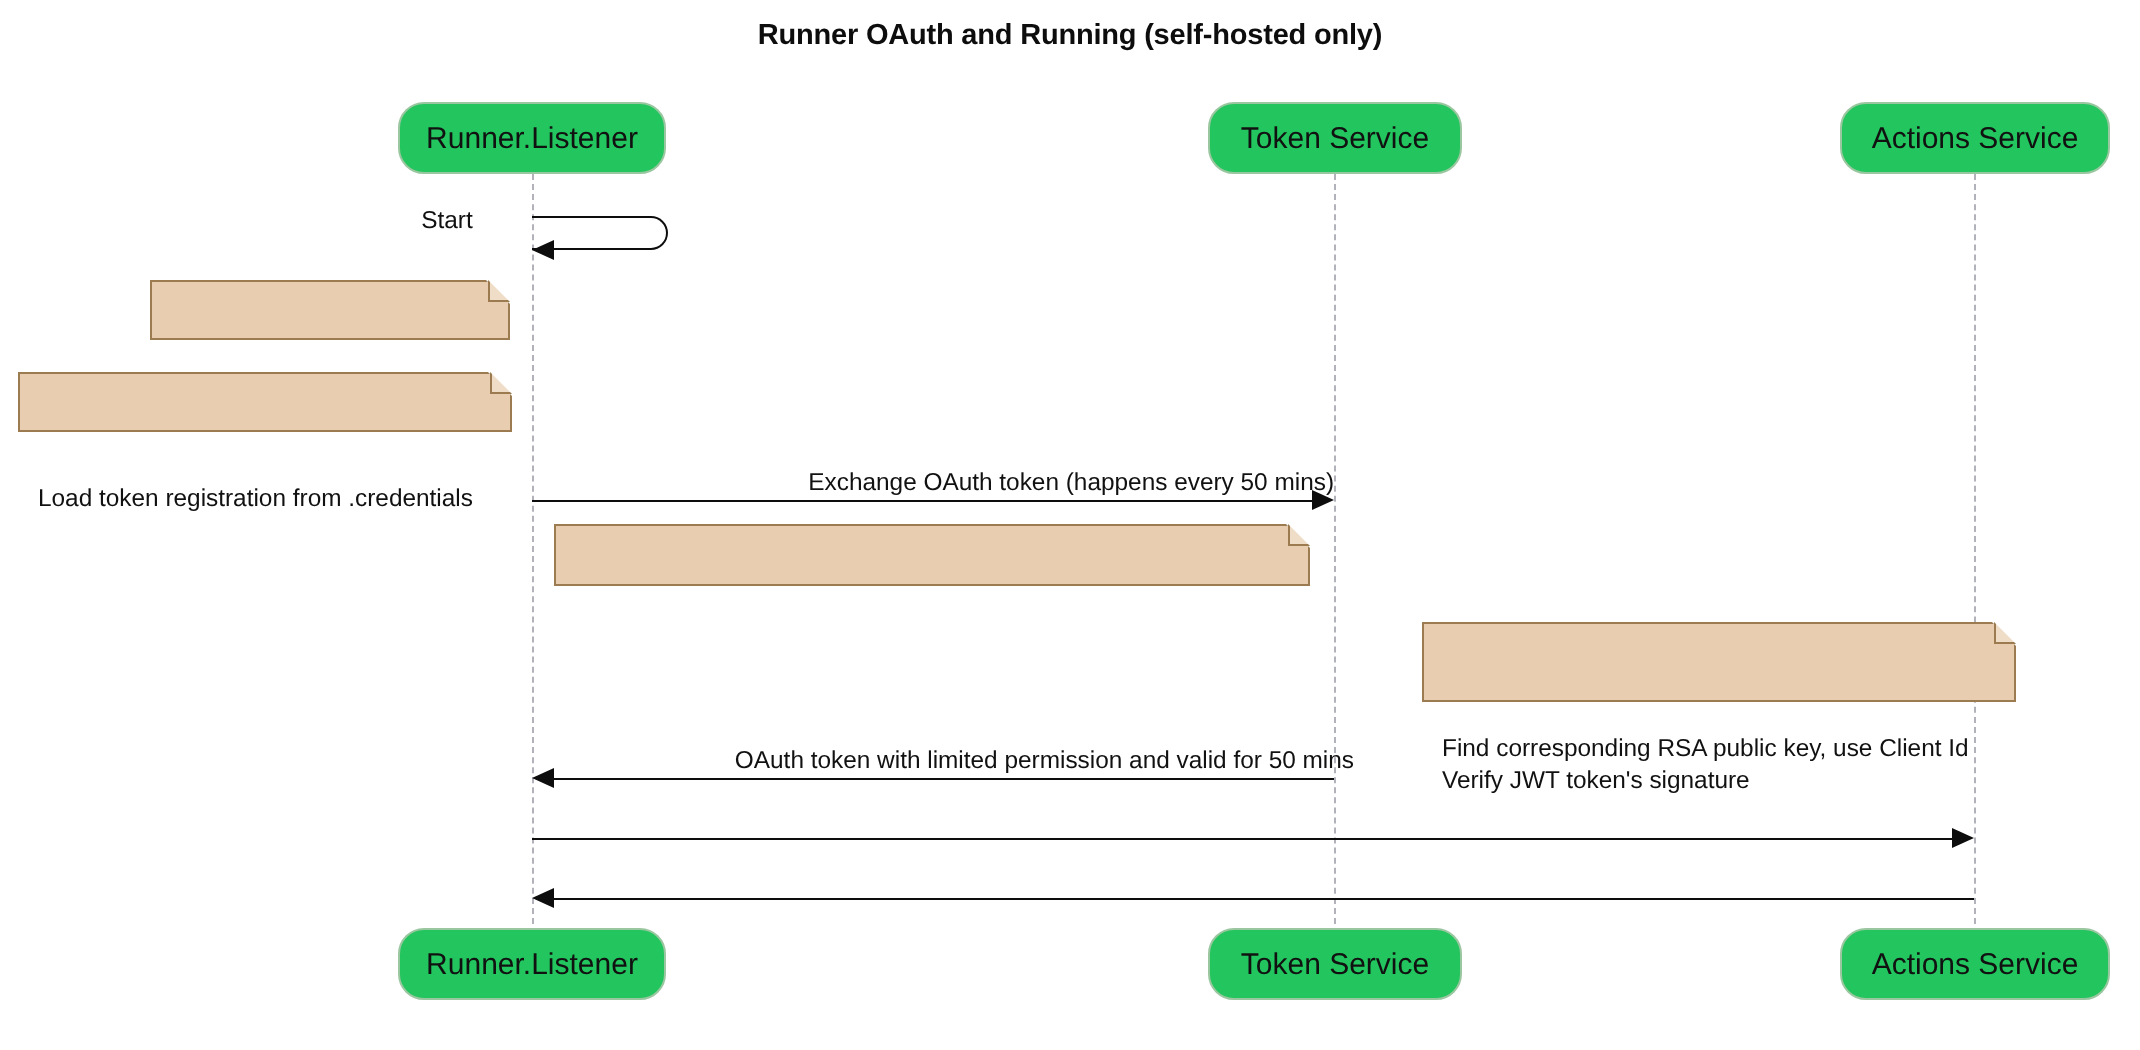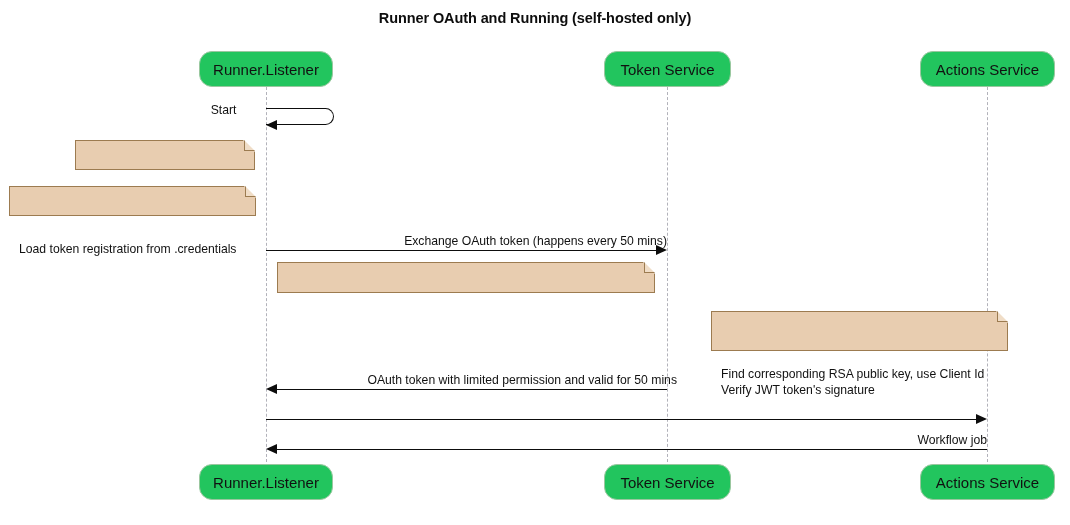--- a/index.html
+++ b/index.html
@@ -195,21 +195,20 @@
 Verify JWT token's signature</span>
   </div>
 
   <div class="msg-label" style="left:287px; top:373px; width:390px;">OAuth token with limited permission and valid for 50 mins</div>
   <div class="msg" style="left:277px; top:389px; width:390px;"></div>
   <div class="arrow-head arrow-left" style="left:266px; top:383.5px;"></div>
 
   <div class="msg" style="left:266px; top:419px; width:710px;"></div>
   <div class="arrow-head arrow-right" style="left:976px; top:413.5px;"></div>
 
-  <div class="msg-label" style="left:277px; top:433px; width:710px;">Workflow job</div>
   <div class="msg" style="left:277px; top:449px; width:710px;"></div>
   <div class="arrow-head arrow-left" style="left:266px; top:443.5px;"></div>
 
   <div class="participant" style="left:199px; top:464px; width:134px;">
     <span>Runner.Listener</span>
   </div>
 
   <div class="participant" style="left:604px; top:464px; width:127px;">
     <span>Token Service</span>
   </div>

